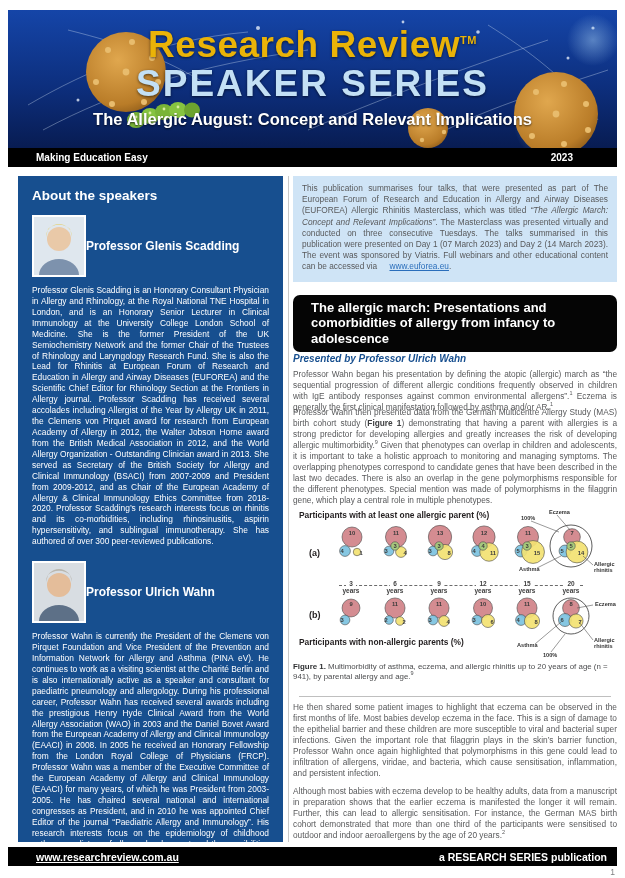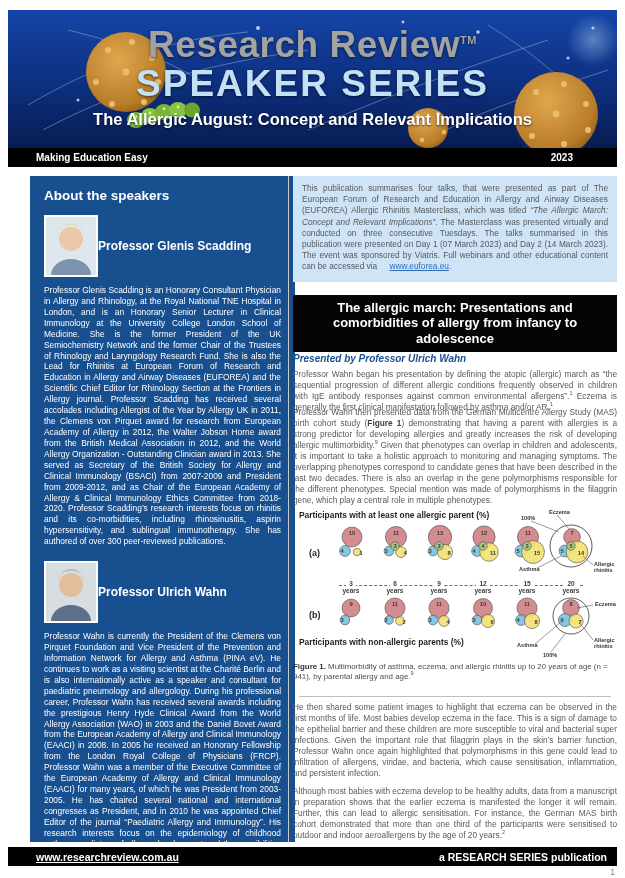--- a/index.html
+++ b/index.html
@@ -3,47 +3,47 @@
 <meta charset="utf-8">
 <style>
   * { margin:0; padding:0; box-sizing:border-box; }
   html,body { background:#ffffff; }
   body { font-family:"Liberation Sans", sans-serif; width:625px; height:878px; position:relative; overflow:hidden; }
   .page { position:absolute; inset:0; background:#fff; }
 
   
   .header { position:absolute; left:8px; top:10px; width:609px; height:138px; overflow:hidden; background:#0d2a6e; }
   .header svg.art { position:absolute; inset:0; }
-  .header .brand { position:absolute; top:14px; left:0; width:100%; text-align:center; color:#a3a3a3; font-size:37px; font-weight:bold; letter-spacing:0.5px; text-shadow:0 1px 3px rgba(0,0,0,.6); }
+  .header .brand { position:absolute; top:14px; left:0; width:100%; text-align:center; color:#eab308; font-size:37px; font-weight:bold; letter-spacing:0.5px; text-shadow:0 1px 3px rgba(0,0,0,.6); }
   .header .brand sup { font-size:11px; vertical-align:super; }
   .header .series { position:absolute; top:53px; left:0; width:100%; text-align:center; color:#c3e0f5; font-size:37px; font-weight:bold; letter-spacing:2px; text-shadow:0 1px 3px rgba(0,0,0,.6); }
   .header .edition { position:absolute; top:100px; left:0; width:100%; text-align:center; color:#ffffff; font-size:16.5px; font-weight:bold; text-shadow:0 1px 2px rgba(0,0,0,.7); }
 
   .tagline-bar { position:absolute; left:8px; top:148px; width:609px; height:19px; background:#000; color:#fff; display:flex; align-items:center; justify-content:space-between; padding:0 44px 0 28px; }
   .tagline-bar .tag { font-size:10px; font-weight:bold; }
   .tagline-bar .year { font-size:10px; font-weight:bold; }
 
   
-  .sidebar { position:absolute; left:30px; top:176px; width:265px; height:666px; background:#174f8f; color:#fff; padding:12px 14px; }
+  .sidebar { position:absolute; left:18px; top:176px; width:265px; height:666px; background:#174f8f; color:#fff; padding:12px 14px; }
   .sidebar h2 { font-size:13.5px; font-weight:bold; margin-bottom:12px; }
   .speaker-head { display:flex; align-items:center; gap:0; margin-bottom:8px; }
   .photo { width:54px; height:62px; background:#e8e4dc; border:2px solid #fff; flex:0 0 auto; overflow:hidden; }
   .speaker-name { font-size:12px; font-weight:bold; }
   .bio { font-size:8.4px; line-height:1.3; text-align:justify; }
   .speaker-block + .speaker-block { margin-top:14px; }
 
   .v-divider { position:absolute; left:288px; top:176px; width:1px; height:666px; background:#c9c9c9; }
 
   
   .main-col { position:absolute; left:293px; top:176px; width:324px; height:678px; }
   .intro-box { position:absolute; top:0; left:0; width:324px; min-height:106px; background:#cfe4f6; padding:7px 9px; font-size:8.3px; line-height:1.35; color:#58595b; text-align:justify; }
   .intro-box .it { font-style:italic; }
   .intro-box a { color:#2a6ebb; text-decoration:underline; cursor:pointer;padding-left:10px; }
 
-  .section-title { position:absolute; top:119px; left:0; width:324px; background:#050505; color:#fff; text-align:center; font-size:13px; font-weight:bold; line-height:1.18; padding:5px 18px 6px; }
+  .section-title { position:absolute; top:119px; left:0; width:324px; background:#050505; color:#fff; font-size:13px; font-weight:bold; line-height:1.18; padding:5px 18px 6px;border-radius:7px; }
 
   .presented { position:absolute; top:177px; left:0; font-size:10px; font-weight:bold; font-style:italic; color:#174f8f; }
   .para { position:absolute; left:0; width:324px; font-size:8.3px; line-height:1.32; color:#58595b; text-align:justify; }
   .para b { color:#3f4042; }
   sup { font-size:5.5px; vertical-align:super; line-height:0; }
   .p1 { top:193px; }
   .p2 { top:231px; }
   .p3 { top:526px; }
   .p4 { top:610px; }
 

